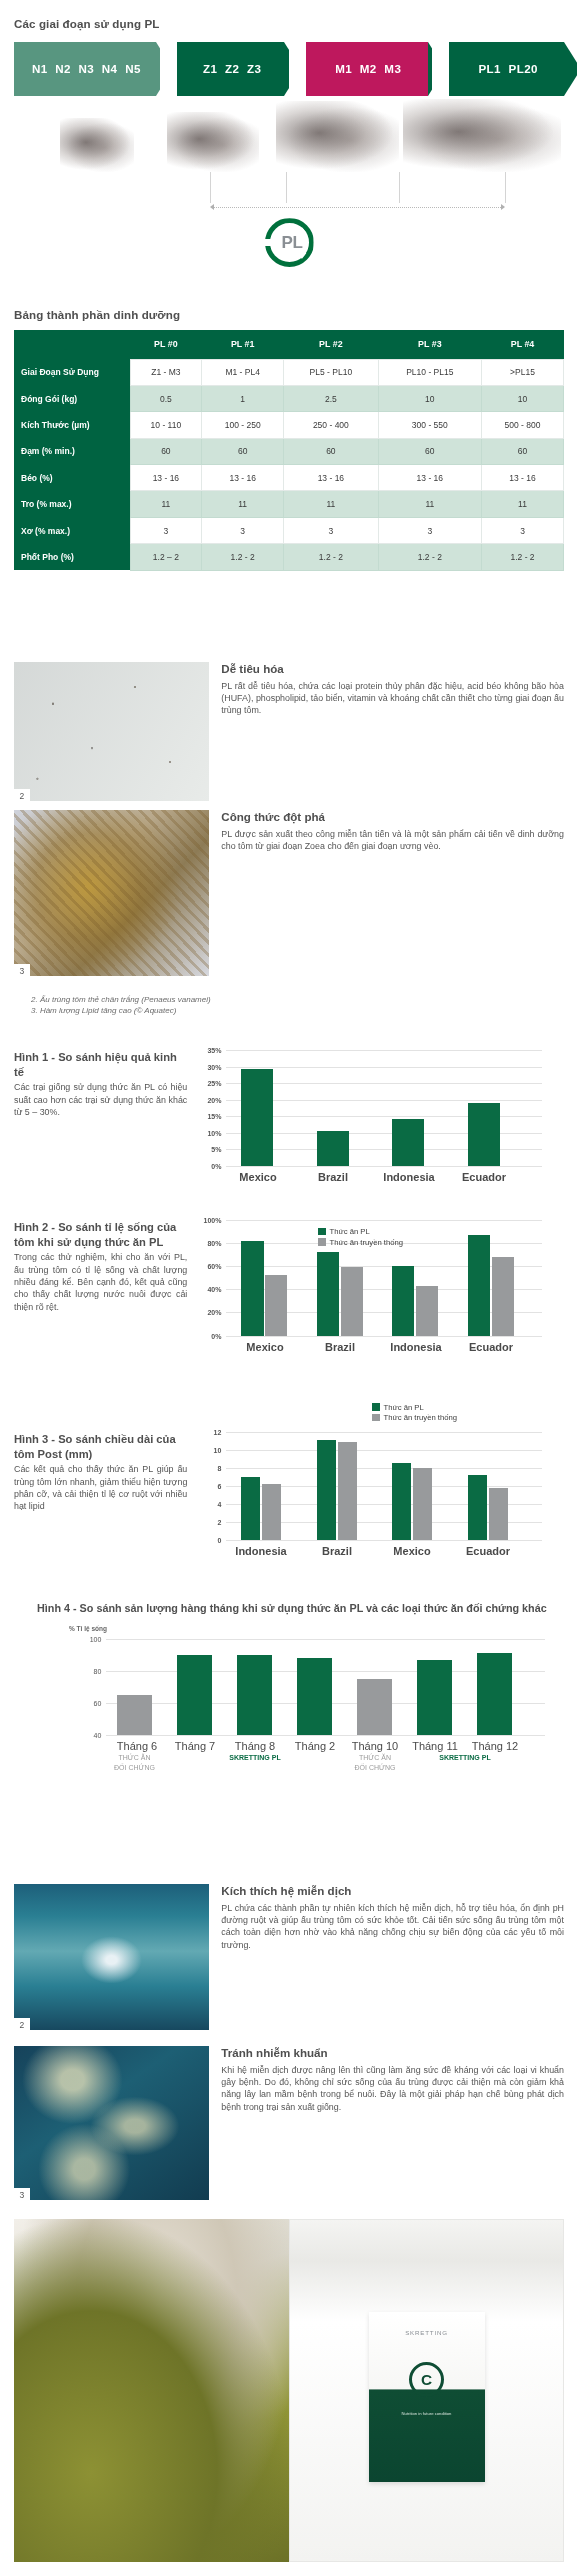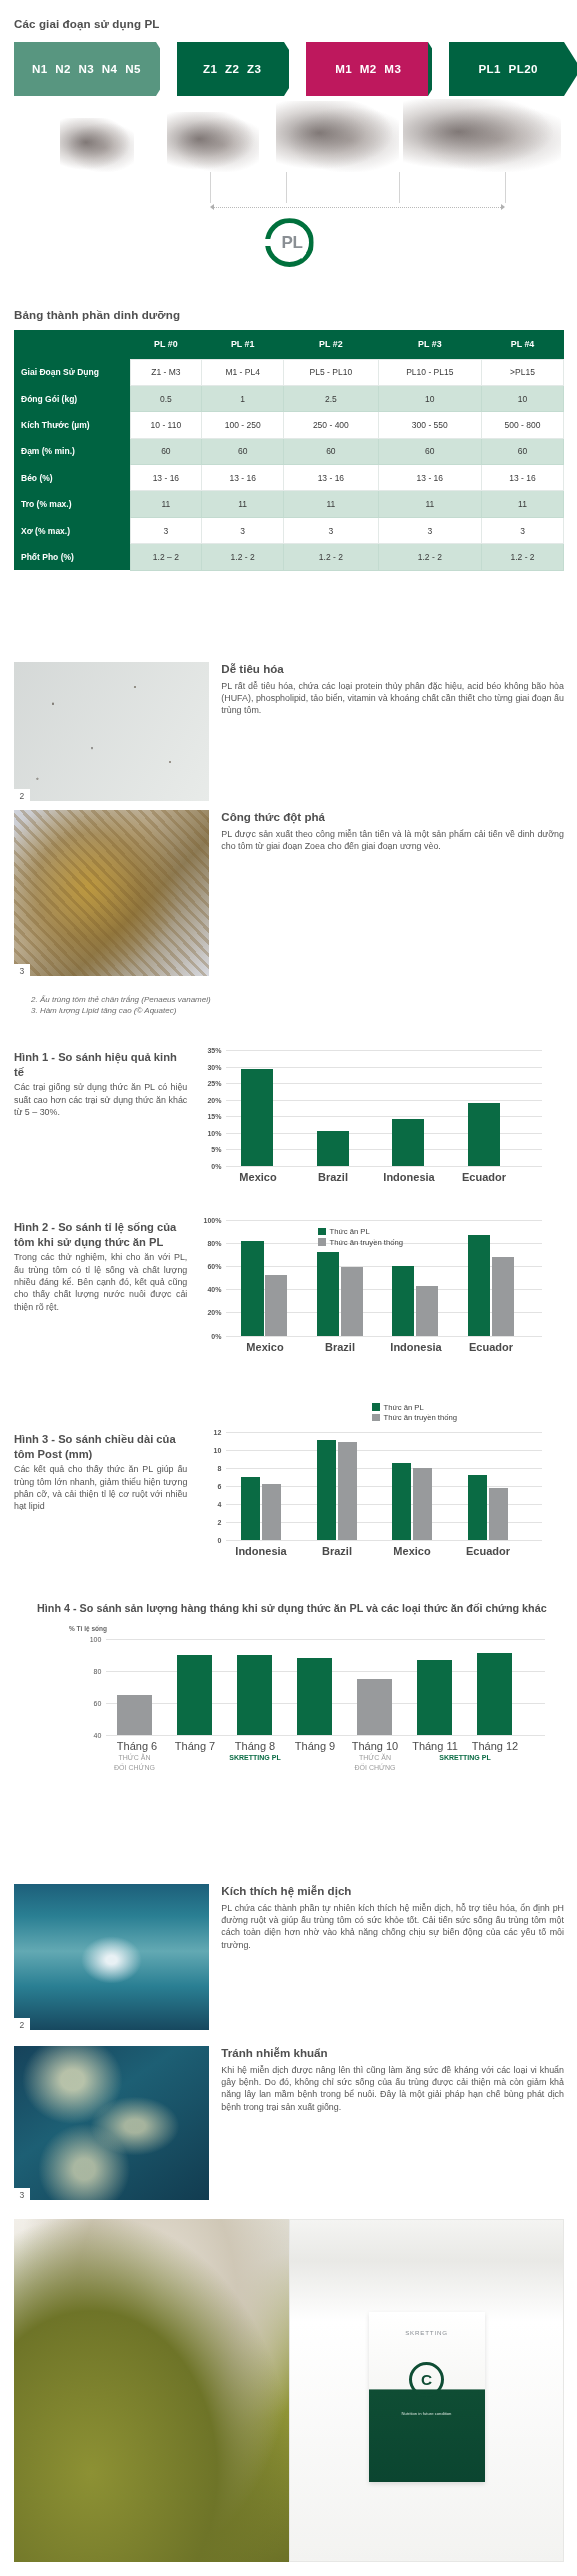--- a/index.html
+++ b/index.html
@@ -489,21 +489,21 @@
       <div class="bar green" style="left:71px;width:35px;height:80px;"></div>
       <div class="bar green" style="left:131px;width:35px;height:80px;"></div>
       <div class="bar green" style="left:191px;width:35px;height:77px;"></div>
       <div class="bar gray" style="left:251px;width:35px;height:56px;"></div>
       <div class="bar green" style="left:311px;width:35px;height:75px;"></div>
       <div class="bar green" style="left:371px;width:35px;height:82px;"></div>
 
       <div class="xlab" style="left:31px;font-weight:normal;">Tháng 6</div>
       <div class="xlab" style="left:89px;font-weight:normal;">Tháng 7</div>
       <div class="xlab" style="left:149px;font-weight:normal;">Tháng 8</div>
-      <div class="xlab" style="left:209px;font-weight:normal;">Tháng 9</div>
+      <div class="xlab" style="left:209px;font-weight:normal;">Tháng 2</div>
       <div class="xlab" style="left:269px;font-weight:normal;">Tháng 10</div>
       <div class="xlab" style="left:329px;font-weight:normal;">Tháng 11</div>
       <div class="xlab" style="left:389px;font-weight:normal;">Tháng 12</div>
 
       <div class="grp ctl" style="left:28.5px;top:114px;transform:translateX(-50%);">
         <div>THỨC ĂN</div>
         <div>ĐỐI CHỨNG</div>
       </div>
       <div class="grp pl" style="left:149px;top:114px;transform:translateX(-50%);">
         <div>SKRETTING PL</div>

